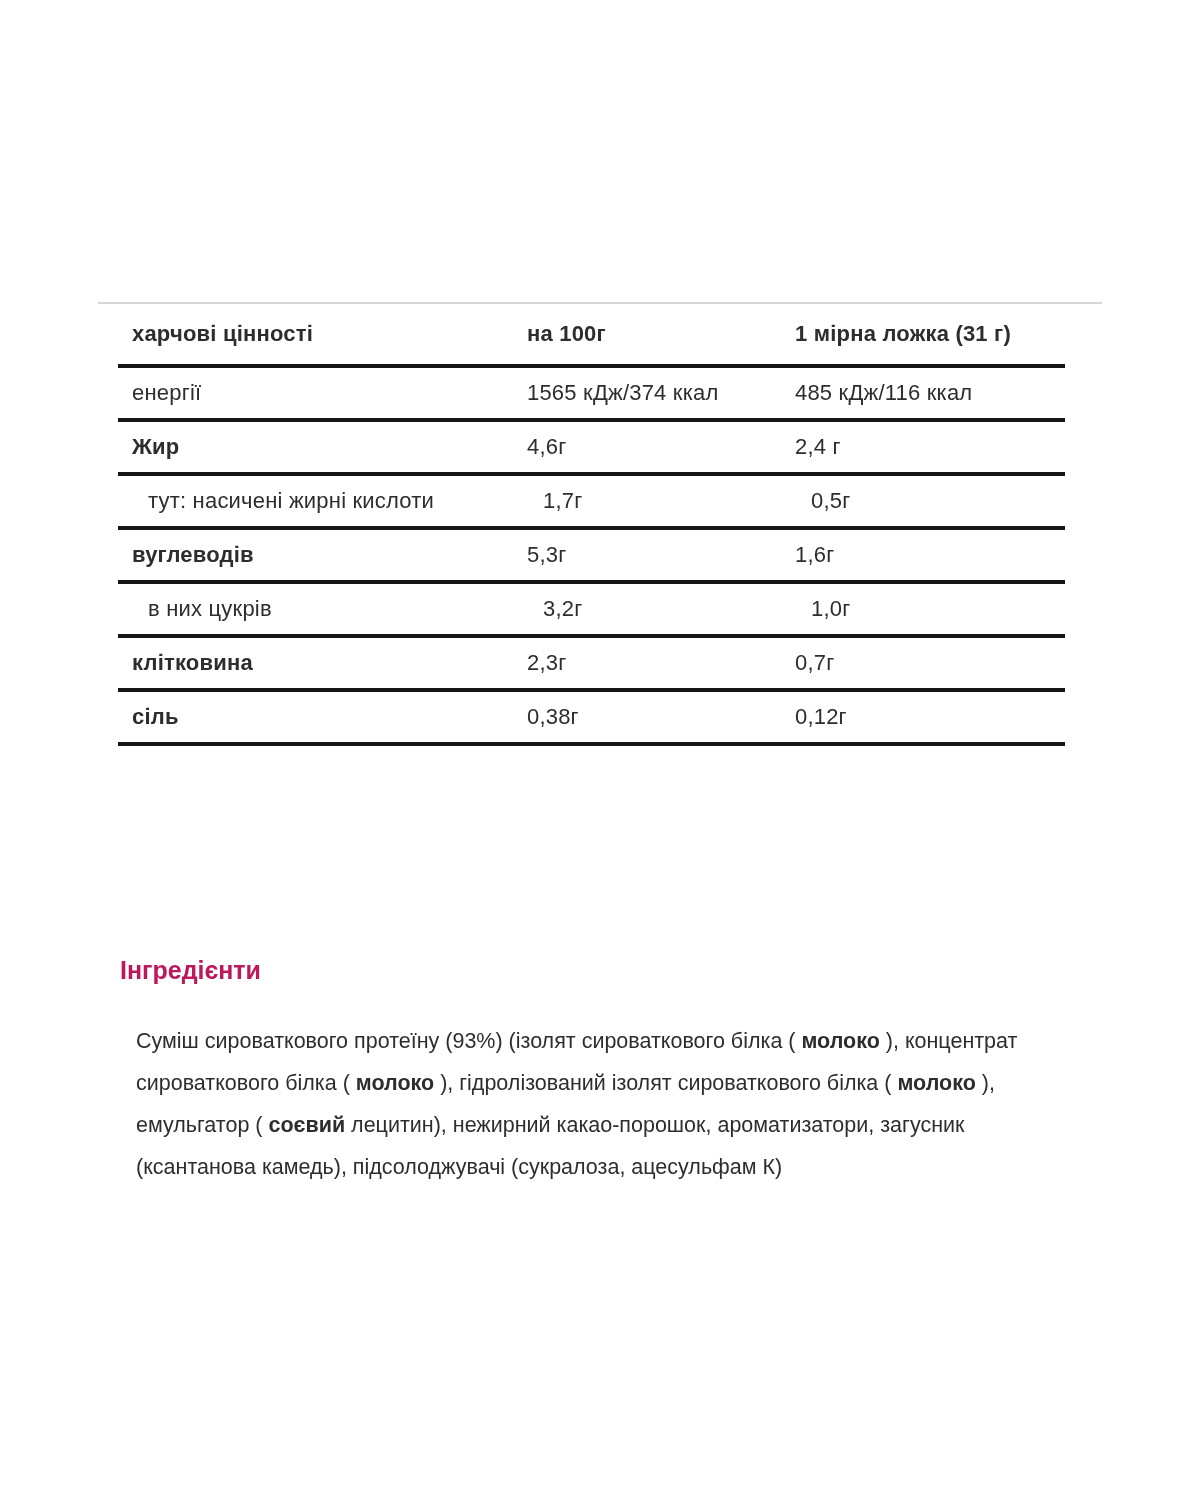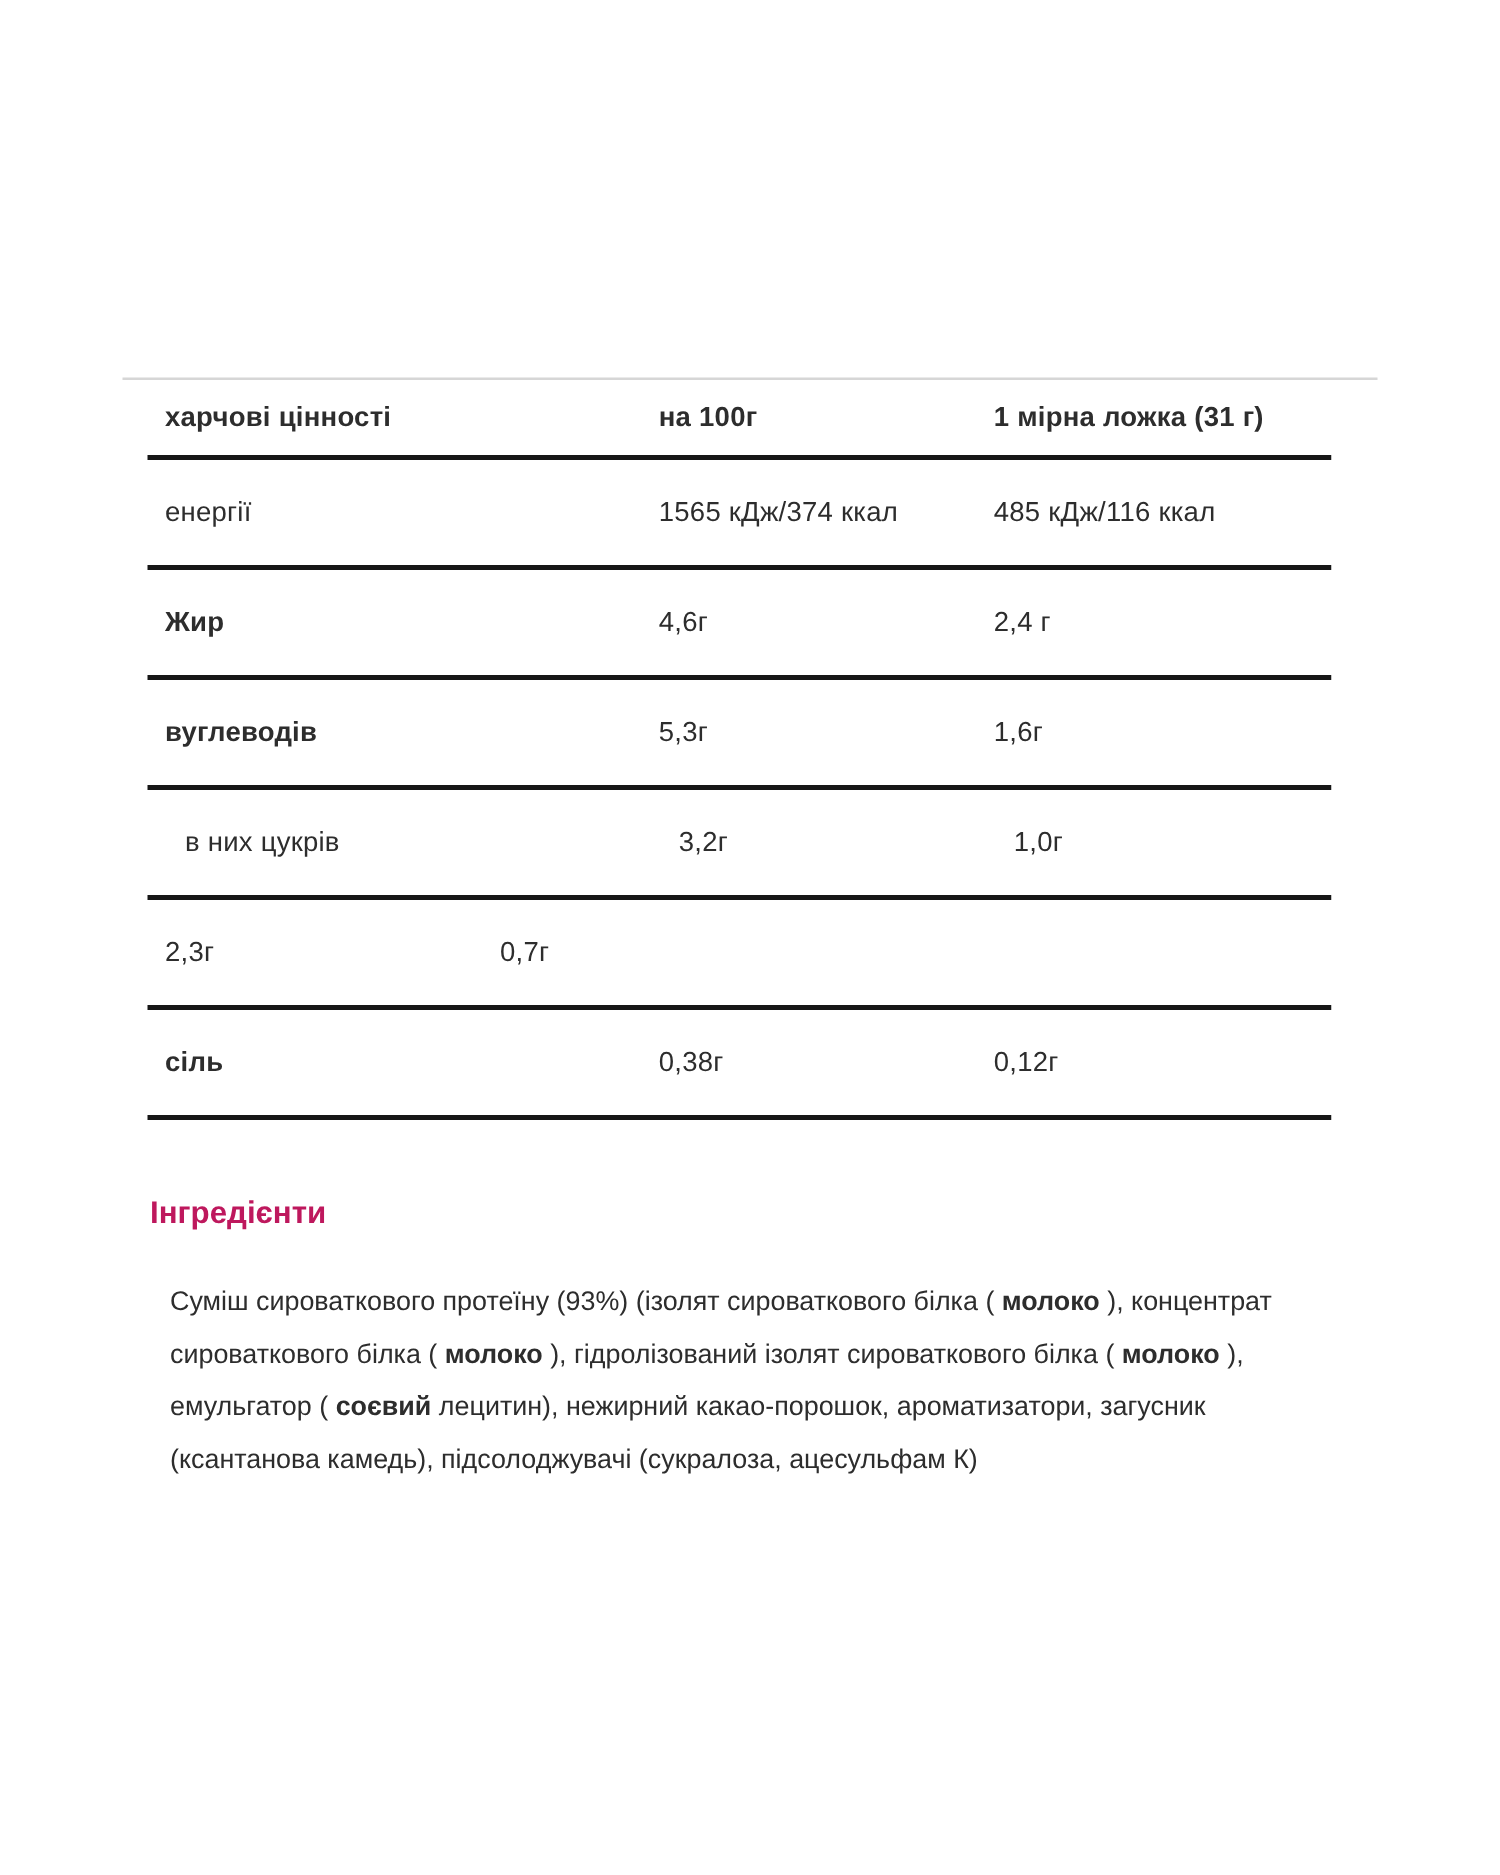--- a/index.html
+++ b/index.html
@@ -21,21 +21,21 @@
     border-top:2px solid #d6d6d6;
   }
   .rows{
     margin-left:20px;
     margin-right:37px;
   }
   .row{
     display:flex;
     align-items:center;
     box-sizing:border-box;
-    height:88px;
+    height:54px;
     border-bottom:4px solid #161616;
     padding-left:14px;
     font-size:22px;
     letter-spacing:0.2px;
   }
   .row.header{height:64px;justify-content:center;}
   .cell-label{width:395px;flex:0 0 395px;}
   .cell-per100{width:268px;flex:0 0 268px;}
   .cell-scoop{flex:1;}
   .bold{font-weight:700;}
@@ -79,34 +79,40 @@
         <div class="cell-per100">1565 кДж/374 ккал</div>
         <div class="cell-scoop">485 кДж/116 ккал</div>
       </div>
 
       <div class="row">
         <div class="cell-label bold">Жир</div>
         <div class="cell-per100">4,6г</div>
         <div class="cell-scoop">2,4 г</div>
       </div>
 
+      <div class="row">
+        <div class="cell-label indent">тут: насичені жирні кислоти</div>
+        <div class="cell-per100">1,7г</div>
+        <div class="cell-scoop">0,5г</div>
+      </div>
 
       <div class="row">
         <div class="cell-label bold">вуглеводів</div>
         <div class="cell-per100">5,3г</div>
         <div class="cell-scoop">1,6г</div>
       </div>
 
       <div class="row">
         <div class="cell-label indent">в них цукрів</div>
         <div class="cell-per100">3,2г</div>
         <div class="cell-scoop">1,0г</div>
       </div>
 
       <div class="row">
+        <div class="cell-label bold">клітковина</div>
         <div class="cell-per100">2,3г</div>
         <div class="cell-scoop">0,7г</div>
       </div>
 
 
       <div class="row">
         <div class="cell-label bold">сіль</div>
         <div class="cell-per100">0,38г</div>
         <div class="cell-scoop">0,12г</div>
       </div>

